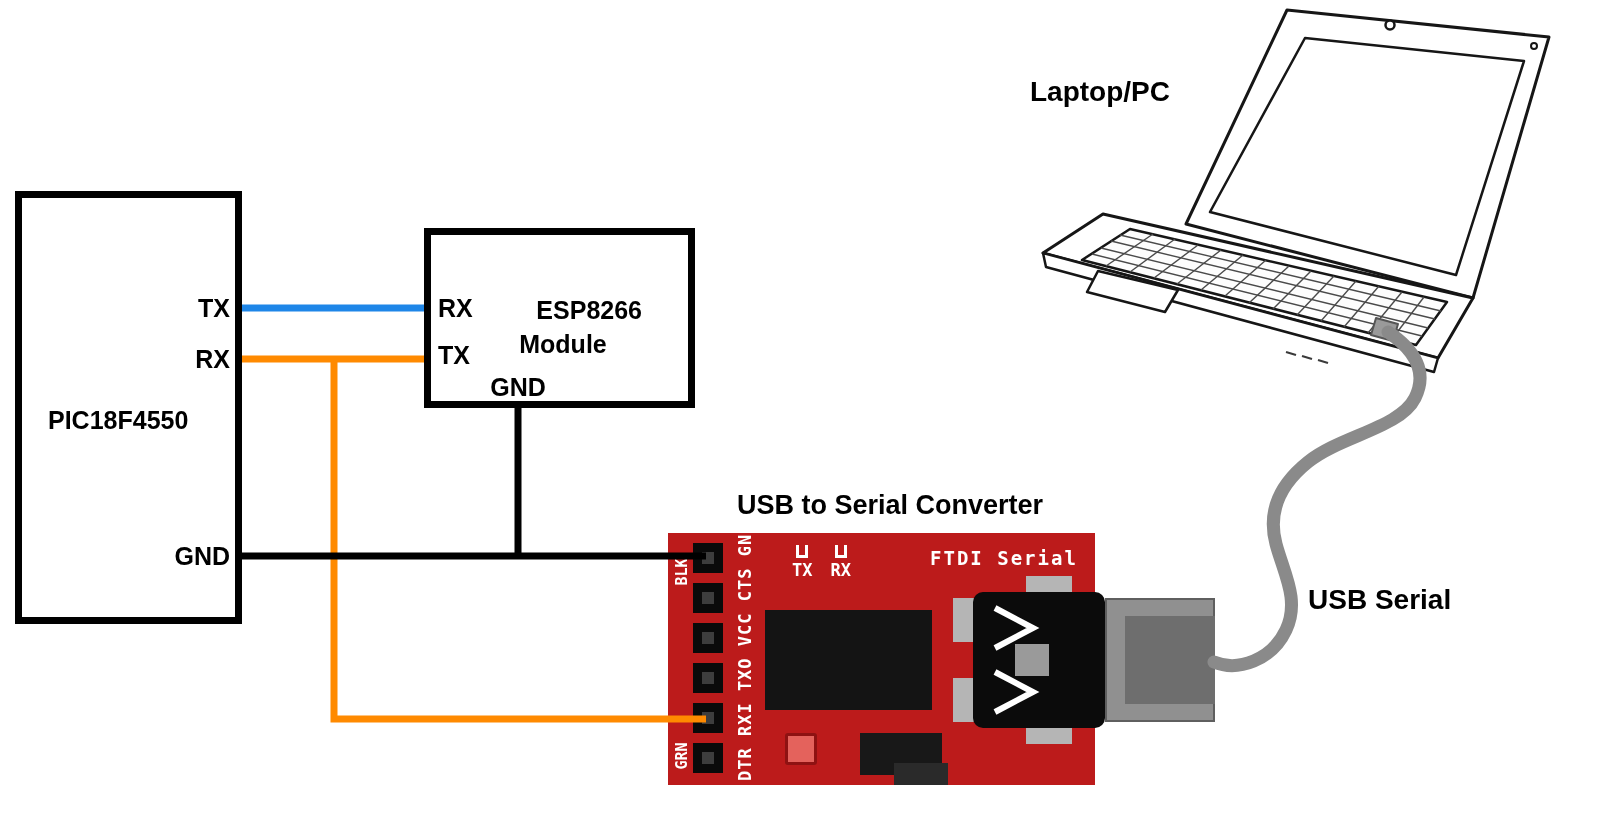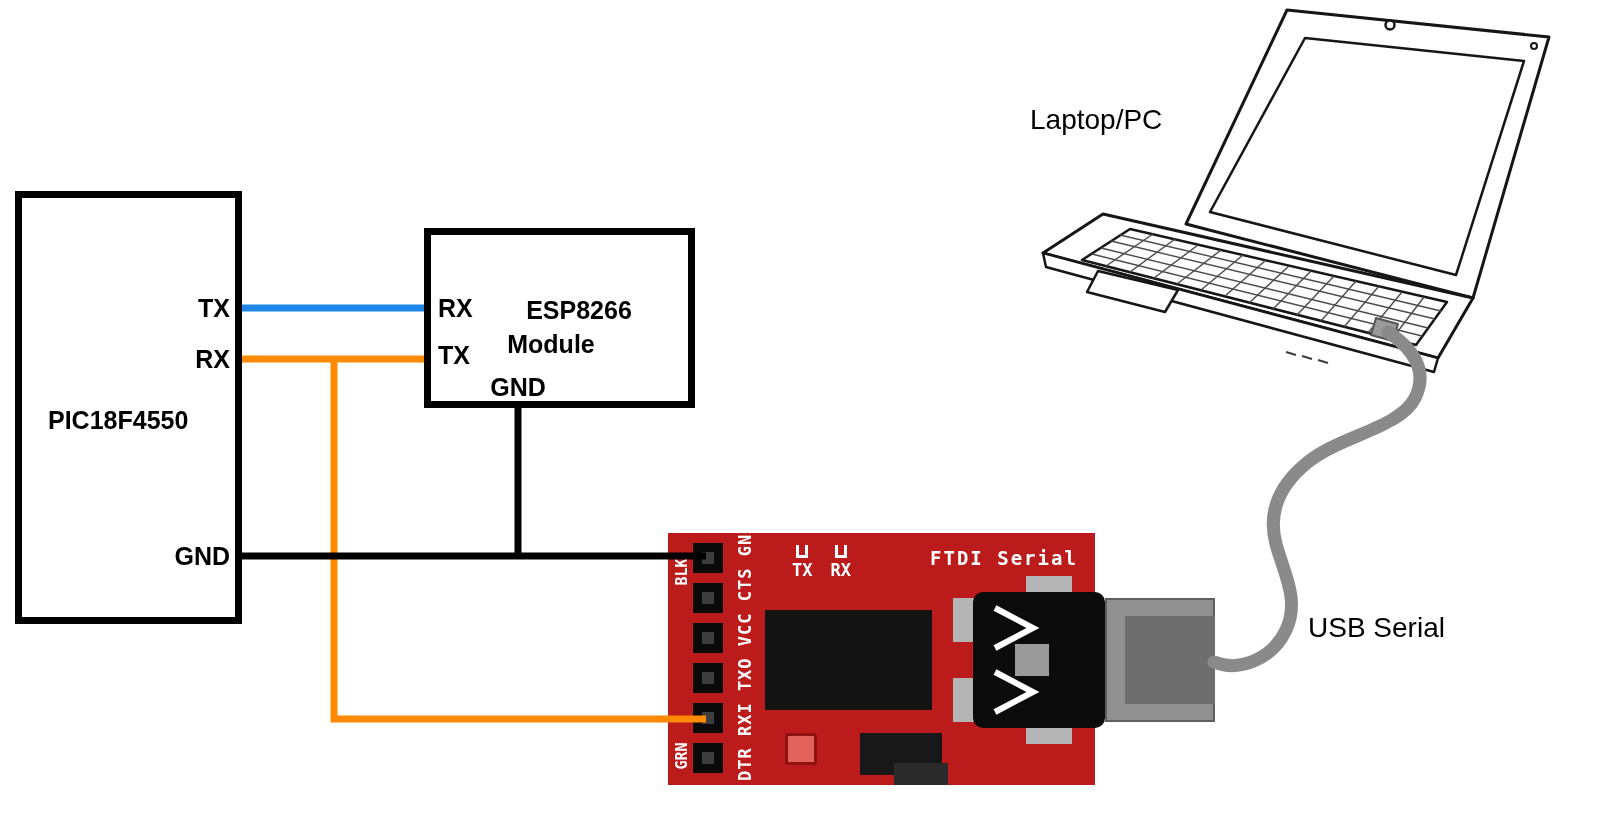--- a/index.html
+++ b/index.html
@@ -32,25 +32,24 @@
     position: absolute;
     font-weight: bold;
     font-size: 25px;
     color: #000;
     z-index: 5;
   }
 
   
   .big-label {
     position: absolute;
-    font-weight: normal;
+    font-weight: bold;
     font-size: 28px;
     color: #000;
     z-index: 7;
-    margin-top: 28px;
   }
 
   
   #wire-layer { position: absolute; left: 0; top: 0; z-index: 3; }
 
   
   #ftdi-board {
     position: absolute;
     left: 668px; top: 533px;
     width: 427px; height: 252px;
@@ -180,24 +179,25 @@
 
   <div class="comp-box" style="left:15px; top:191px; width:227px; height:433px;"></div>
   <div class="pin-label" style="left:152px; top:293px; width:78px; text-align:right;">TX</div>
   <div class="pin-label" style="left:152px; top:344px; width:78px; text-align:right;">RX</div>
   <div class="pin-label" style="left:120px; top:541px; width:110px; text-align:right;">GND</div>
   <div class="box-title" style="left:48px; top:406px;">PIC18F4550</div>
 
   <div class="comp-box" style="left:424px; top:228px; width:271px; height:180px;"></div>
   <div class="pin-label" style="left:438px; top:293px;">RX</div>
   <div class="pin-label" style="left:438px; top:340px;">TX</div>
-  <div class="box-title" style="left:484px; top:296px; width:190px; text-align:center;">ESP8266</div>
-  <div class="box-title" style="left:456px; top:330px; width:190px; text-align:center;">Module</div>
+  <div class="box-title" style="left:452px; top:296px; width:190px; text-align:right;">ESP8266</div>
+  <div class="box-title" style="left:468px; top:330px; width:190px; text-align:center;">Module</div>
   <div class="pin-label" style="left:468px; top:372px; width:100px; text-align:center;">GND</div>
 
+  <div class="big-label" style="left:660px; top:490px; width:460px; text-align:center; font-size:27px; z-index:2;">USB to Serial Converter</div>
 
   <div id="ftdi-board">
 
     <div class="ftdi-pin" style="top:10px;"></div>
     <div class="ftdi-pin" style="top:50px;"></div>
     <div class="ftdi-pin" style="top:90px;"></div>
     <div class="ftdi-pin" style="top:130px;"></div>
     <div class="ftdi-pin" style="top:170px;"></div>
     <div class="ftdi-pin" style="top:210px;"></div>
 

